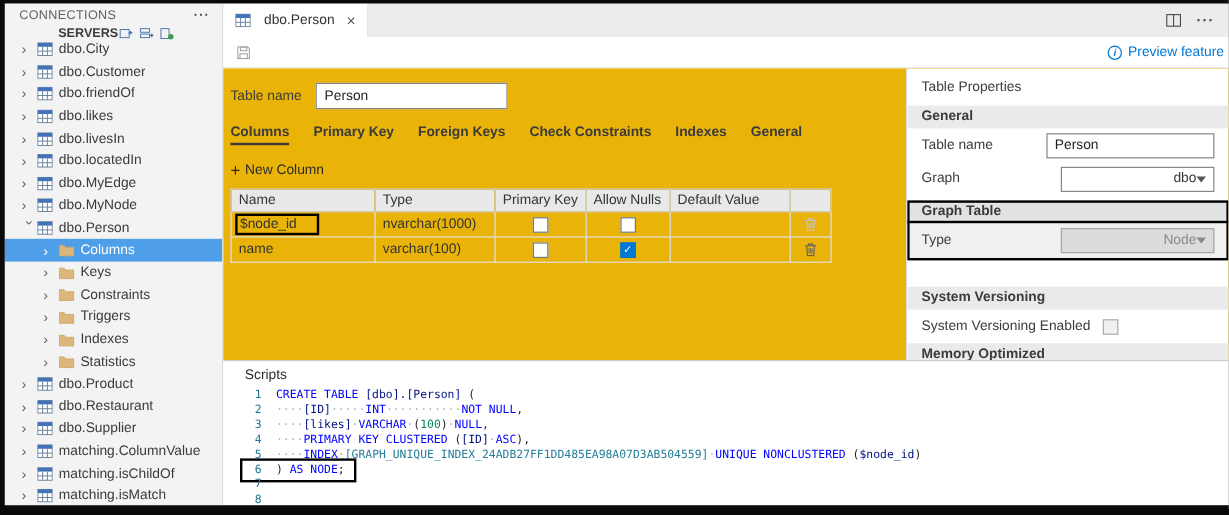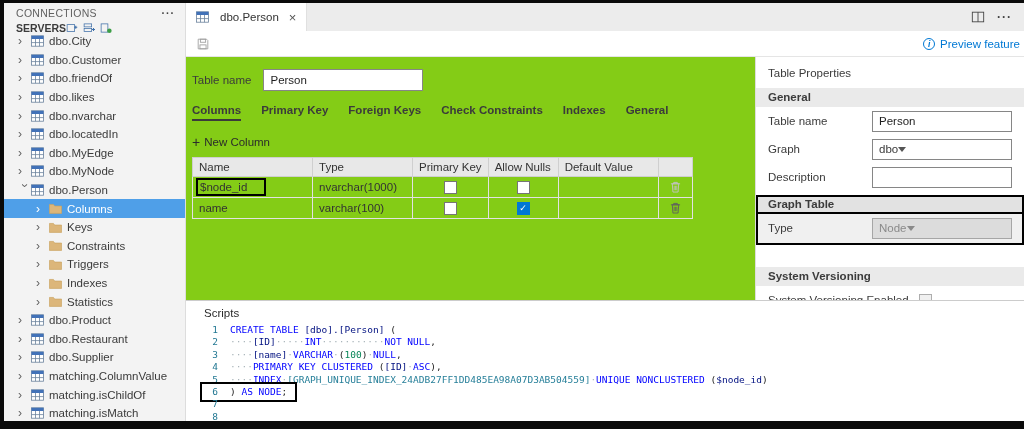--- a/index.html
+++ b/index.html
@@ -4,21 +4,21 @@
 <style>
   *{box-sizing:border-box;margin:0;padding:0}
   html,body{width:1024px;height:429px;overflow:hidden}
   body{background:#0a0a0a;font-family:"Liberation Sans",sans-serif;position:relative}
   .frame{position:absolute;left:4px;top:3px;width:1020px;height:418px;background:#fff;display:flex;overflow:hidden}
 
   
   .sidebar{width:182px;background:#f3f3f3;border-right:1px solid #ddd;display:flex;flex-direction:column;overflow:hidden}
   .sb-header{display:flex;justify-content:space-between;align-items:center;padding:4px 10px 2px 12px;color:#616161;font-size:10.5px;letter-spacing:.3px}
   .sb-more{font-weight:bold;color:#424242;cursor:pointer;letter-spacing:1px}
-  .sb-servers{display:flex;justify-content:flex-start;align-items:center;padding:1px 8px 2px 12px;font-size:10.5px;font-weight:700;color:#3b3b3b}
+  .sb-servers{display:flex;justify-content:center;align-items:center;padding:1px 8px 2px 12px;font-size:10.5px;font-weight:700;color:#3b3b3b}
   .sb-servers-icons{display:flex;gap:5px;align-items:center}
   .sb-servers-icons span{display:inline-flex;cursor:pointer}
   .tree{flex:1;overflow:hidden;margin-top:-4px}
   .tree-item{display:flex;align-items:center;height:18.6px;font-size:11.5px;color:#3b3b3b;cursor:pointer;white-space:nowrap}
   .tree-item.selected{background:#4f9fe8;color:#fff}
   .chev{width:13px;color:#616161;font-size:12px;display:inline-block;flex-shrink:0}
   .tree-item.selected .chev{color:#fff}
   .chev.exp{transform:rotate(90deg)}
   .ticon{width:18px;display:inline-flex;align-items:center;flex-shrink:0}
   .tlabel{overflow:hidden;text-overflow:ellipsis}
@@ -28,21 +28,21 @@
   .tabbar{height:28px;background:#ececec;display:flex;align-items:stretch;justify-content:space-between}
   .tab{background:#fff;display:flex;align-items:center;gap:6px;padding:0 10px;font-size:11.5px;color:#333;border-right:1px solid #e0e0e0;cursor:pointer}
   .tab-close{color:#555;font-size:13px;margin-left:4px;cursor:pointer}
   .tab-actions{display:flex;align-items:center;gap:12px;padding-right:12px;color:#424242}
   .tab-actions span{display:inline-flex;cursor:pointer}
   .dots{font-weight:bold;letter-spacing:1px;font-size:12px;color:#424242}
   .toolbar{height:26px;border-bottom:1px solid #e5e5e5;display:flex;align-items:center;justify-content:space-between;padding:0 4px 0 10px;background:#fff}
   .preview{display:flex;align-items:center;gap:5px;color:#0078d4;font-size:11.5px;cursor:pointer;white-space:nowrap}
   .info-i{width:12px;height:12px;border:1px solid #0078d4;border-radius:50%;display:inline-flex;align-items:center;justify-content:center;font-size:8.5px;font-style:italic;font-weight:700;flex-shrink:0}
 
-  .content{flex:1;display:flex;overflow:hidden;background:#84cc16}
+  .content{flex:1;display:flex;overflow:hidden;background:#eab308}
   .designer{flex:1;padding:8px 10px 0 6px;overflow:hidden}
   .tn-row{display:flex;align-items:center;gap:12px;margin:4px 0 13px}
   .tn-label{font-size:11.5px;color:#3b3b3b}
   .tn-input{width:160px;height:22px;border:1px solid #868686;font-size:11.5px;padding:0 6px;font-family:inherit;color:#1e1e1e}
   .dtabs{display:flex;gap:20px;margin-bottom:15px}
   .dtab{font-size:11.5px;font-weight:700;color:#3b3b3b;padding-bottom:3px;cursor:pointer}
   .dtab.active{border-bottom:2px solid #3b3b3b}
   .newcol{display:flex;align-items:center;gap:4px;font-size:11.5px;color:#2b2b2b;margin-bottom:9px;cursor:pointer;width:fit-content}
   .plus{font-size:14px;line-height:10px}
   .grid{border-collapse:collapse;font-size:11.5px;color:#333;table-layout:fixed}
@@ -56,21 +56,21 @@
   .trash.disabled{color:#c3c3c3}
   .cell-ann{outline:2.5px solid #000;outline-offset:1px;display:inline-block;padding:0 16px 0 1px}
 
   
   .props{width:269px;border-left:1px solid #ddd;font-size:11.5px;color:#3b3b3b;overflow:hidden;background:#fff}
   .props-title{font-weight:400;padding:10px 12px 9px}
   .strip{background:#eaeaea;font-weight:700;padding:3px 12px;height:19px}
   .prow{display:flex;align-items:center;justify-content:space-between;padding:4px 12px;height:28px}
   .prow.left{justify-content:flex-start;gap:10px}
   .pinput{width:140px;height:21px;border:1px solid #868686;font-size:11.5px;padding:0 6px;font-family:inherit;color:#1e1e1e}
-  .pselect{width:140px;height:21px;border:1px solid #868686;display:inline-flex;align-items:center;justify-content:flex-start;padding:0 6px;background:#fff;cursor:pointer}
+  .pselect{width:128px;height:21px;border:1px solid #868686;display:inline-flex;align-items:center;justify-content:flex-end;padding:0 6px;background:#fff;cursor:pointer}
   .pselect.disabled{background:#dcdcdc;color:#8a8a8a;border-color:#a6a6a6;cursor:default}
   .chev-tri{width:0;height:0;border-left:4px solid transparent;border-right:4px solid transparent;border-top:5px solid #555}
   .pselect.disabled .chev-tri{border-top-color:#8a8a8a}
   .graph-section{outline:2.5px solid #000;outline-offset:-2px;background:#f0f0f0;margin:4px 0 22px;padding-bottom:3px}
   .graph-section .strip{border-bottom:2.5px solid #000;background:#e2e2e2}
 
   
   .scripts{height:121px;border-top:1px solid #ccc;padding:6px 0 0 18px;overflow:hidden;background:#fff}
   .scripts-title{font-weight:400;font-size:11.5px;color:#2b2b2b;margin-bottom:5px}
   .code{font-family:"DejaVu Sans Mono",monospace;font-size:9.5px;line-height:12.4px}
@@ -171,21 +171,21 @@
           <span class="chev">›</span>
           <span class="ticon">
             <svg width="13" height="12" viewBox="0 0 16 15">
               <rect x="0.5" y="1" width="15" height="13" fill="#fff" stroke="#69819c"></rect>
               <rect x="0.5" y="1" width="15" height="4" fill="#4272b8"></rect>
               <line x1="5.5" y1="5" x2="5.5" y2="14" stroke="#69819c"></line>
               <line x1="10.5" y1="5" x2="10.5" y2="14" stroke="#69819c"></line>
               <line x1="0.5" y1="9.5" x2="15.5" y2="9.5" stroke="#69819c"></line>
             </svg>
           </span>
-          <span class="tlabel">dbo.nvarchar</span>
+          <span class="tlabel">dbo.livesIn</span>
         </div>
         <div class="tree-item" style="padding-left: 14px;">
           <span class="chev">›</span>
           <span class="ticon">
             <svg width="13" height="12" viewBox="0 0 16 15">
               <rect x="0.5" y="1" width="15" height="13" fill="#fff" stroke="#69819c"></rect>
               <rect x="0.5" y="1" width="15" height="4" fill="#4272b8"></rect>
               <line x1="5.5" y1="5" x2="5.5" y2="14" stroke="#69819c"></line>
               <line x1="10.5" y1="5" x2="10.5" y2="14" stroke="#69819c"></line>
               <line x1="0.5" y1="9.5" x2="15.5" y2="9.5" stroke="#69819c"></line>
@@ -483,24 +483,20 @@
           <span>Table name</span>
           <input class="pinput" value="Person" style="">
         </div>
         <div class="prow">
           <span>Graph</span>
           <span class="pselect">
             <span>dbo</span>
             <span class="chev-tri"></span>
           </span>
         </div>
-        <div class="prow">
-          <span>Description</span>
-          <input class="pinput" style="">
-        </div>
         <div class="graph-section">
           <div class="strip">Graph Table</div>
           <div class="prow">
             <span>Type</span>
             <span class="pselect disabled">
               <span>Node</span>
               <span class="chev-tri"></span>
             </span>
           </div>
         </div>
@@ -511,21 +507,21 @@
         </div>
         <div class="strip">Memory Optimized</div>
       </aside>
     </div>
 
     <section class="scripts">
       <div class="scripts-title">Scripts</div>
       <div class="code" id="code">
           <div class="code-line"><span class="ln">1</span><span class="lc"><span class="kw">CREATE TABLE</span><span class="pl"> </span><span class="obj">[dbo].[Person]</span><span class="pl"> (</span></span></div>
           <div class="code-line"><span class="ln">2</span><span class="lc"><span class="ws">····</span><span class="obj">[ID]</span><span class="ws">·····</span><span class="kw">INT</span><span class="ws">···········</span><span class="kw">NOT NULL</span><span class="pl">,</span></span></div>
-          <div class="code-line"><span class="ln">3</span><span class="lc"><span class="ws">····</span><span class="obj">[name]</span><span class="ws">·</span><span class="kw">VARCHAR</span><span class="ws">·</span><span class="pl">(</span><span class="num">100</span><span class="pl">)</span><span class="ws">·</span><span class="kw">NULL</span><span class="pl">,</span></span></div>
+          <div class="code-line"><span class="ln">3</span><span class="lc"><span class="ws">····</span><span class="obj">[likes]</span><span class="ws">·</span><span class="kw">VARCHAR</span><span class="ws">·</span><span class="pl">(</span><span class="num">100</span><span class="pl">)</span><span class="ws">·</span><span class="kw">NULL</span><span class="pl">,</span></span></div>
           <div class="code-line"><span class="ln">4</span><span class="lc"><span class="ws">····</span><span class="kw">PRIMARY KEY CLUSTERED</span><span class="pl"> (</span><span class="obj">[ID]</span><span class="ws">·</span><span class="kw">ASC</span><span class="pl">),</span></span></div>
           <div class="code-line"><span class="ln">5</span><span class="lc"><span class="ws">····</span><span class="kw">INDEX</span><span class="ws">·</span><span class="tp">[GRAPH_UNIQUE_INDEX_24ADB27FF1DD485EA98A07D3AB504559]</span><span class="ws">·</span><span class="kw">UNIQUE NONCLUSTERED</span><span class="pl"> (</span><span class="obj">$node_id</span><span class="pl">)</span></span></div>
           <div class="code-line"><span class="line-ann"><span class="ln">6</span><span class="lc"><span class="pl">) </span><span class="kw">AS NODE</span><span class="pl">;</span></span></span></div>
           <div class="code-line"><span class="ln">7</span><span class="lc"></span></div>
           <div class="code-line"><span class="ln">8</span><span class="lc"></span></div>
         </div>
     </section>
   </main>
 </div>
 

